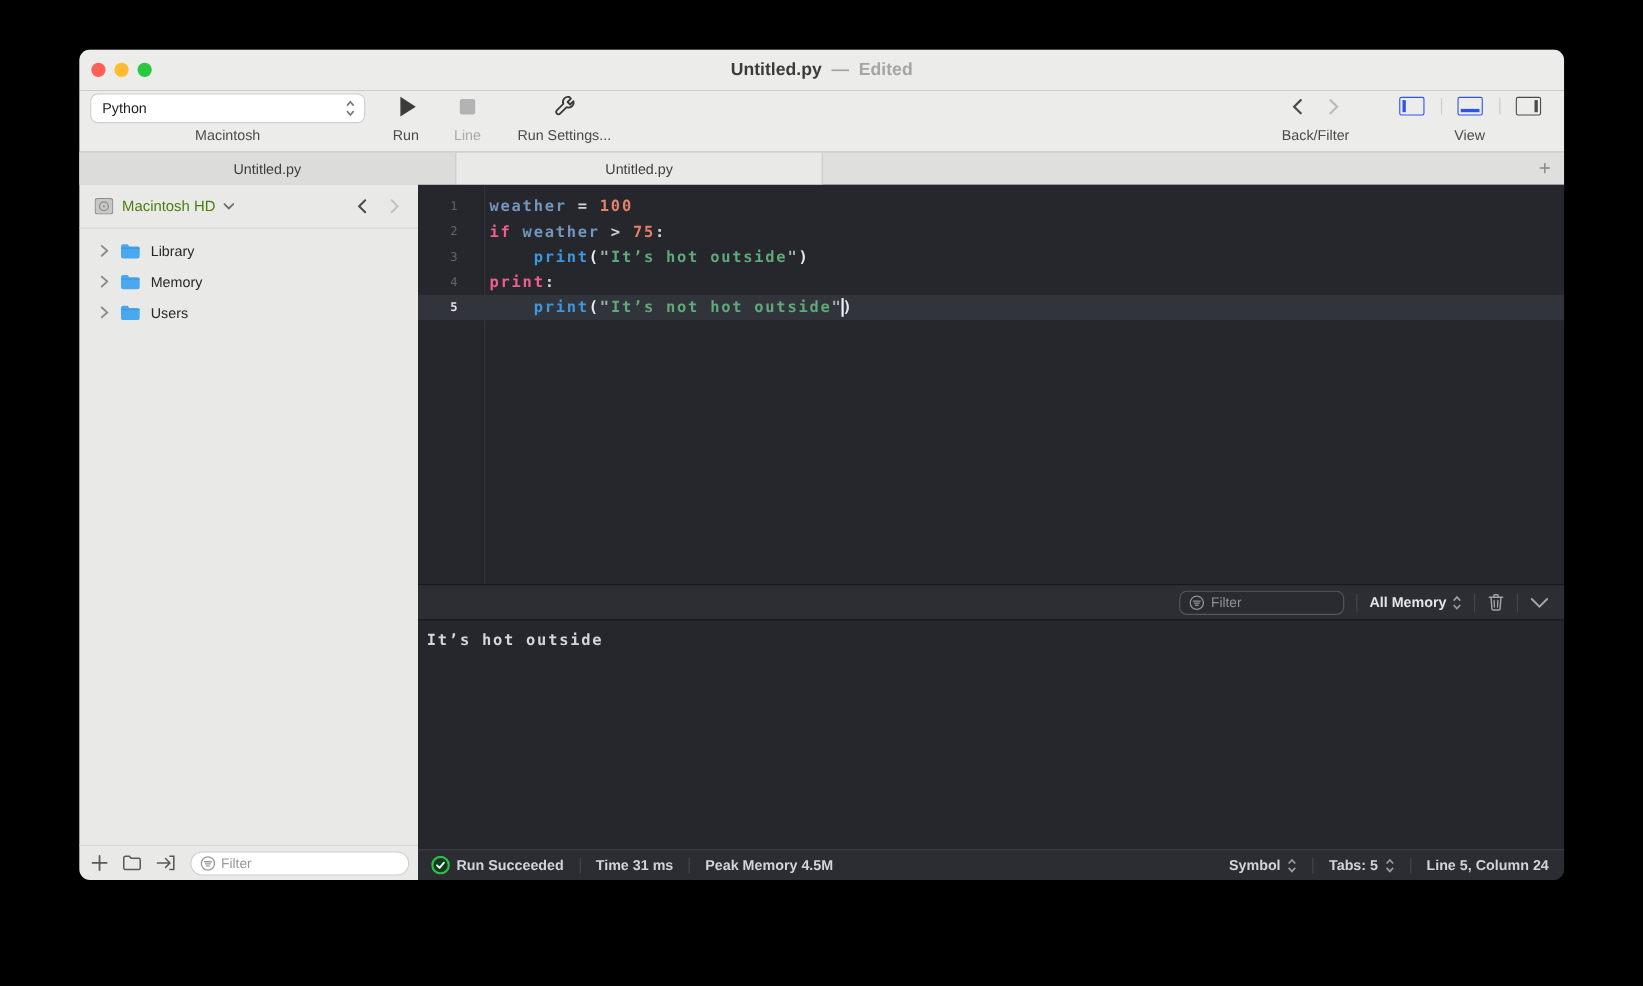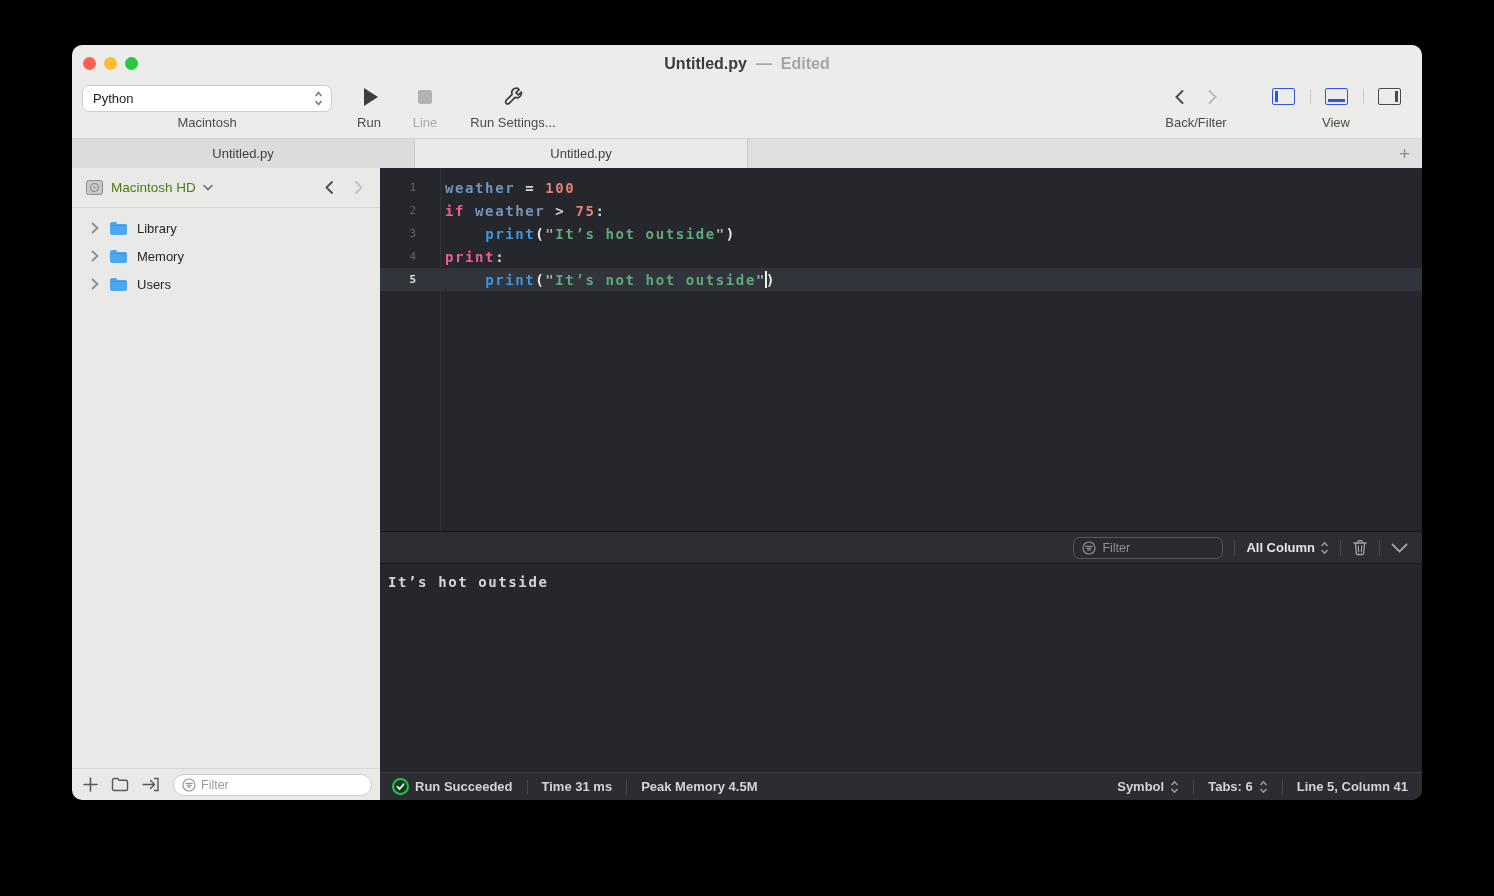--- a/index.html
+++ b/index.html
@@ -289,21 +289,21 @@
       <div class="consolebar">
         <div class="filterpill-dark">
           <svg width="14" height="14" viewBox="0 0 14 14">
             <circle cx="7" cy="7" r="6" fill="none" stroke="#8e9096" stroke-width="1.2"></circle>
             <path d="M3.8 5.4 h6.4 M4.8 7.3 h4.4 M5.8 9.2 h2.4" stroke="#8e9096" stroke-width="1.2" stroke-linecap="round"></path>
           </svg>
           <span class="ph">Filter</span>
         </div>
         <div class="csep"></div>
         <div class="alloutput">
-          <span>All Column</span>
+          <span>All Memory</span>
           <svg width="9" height="14" viewBox="0 0 9 14">
             <polyline points="1.5,5 4.5,1.8 7.5,5" fill="none" stroke="#9a9ca2" stroke-width="1.5"></polyline>
             <polyline points="1.5,9 4.5,12.2 7.5,9" fill="none" stroke="#9a9ca2" stroke-width="1.5"></polyline>
           </svg>
         </div>
         <div class="csep"></div>
         <svg width="16" height="17" viewBox="0 0 16 17">
           <path d="M2 4 h12 M6 4 V2.5 a0.8 0.8 0 0 1 0.8-0.8 h2.4 a0.8 0.8 0 0 1 0.8 0.8 V4 M3.5 4 l0.8 10.5 a1.2 1.2 0 0 0 1.2 1 h5 a1.2 1.2 0 0 0 1.2-1 L12.5 4" fill="none" stroke="#a2a4aa" stroke-width="1.3" stroke-linecap="round"></path>
           <path d="M6.3 6.8 l0.3 6 M9.7 6.8 l-0.3 6" stroke="#a2a4aa" stroke-width="1.2" stroke-linecap="round"></path>
         </svg>
@@ -332,24 +332,24 @@
         <div class="grow"></div>
         <div class="sgroup">
           <span>Symbol</span>
           <svg width="9" height="14" viewBox="0 0 9 14">
             <polyline points="1.5,5 4.5,1.8 7.5,5" fill="none" stroke="#9a9ca2" stroke-width="1.5"></polyline>
             <polyline points="1.5,9 4.5,12.2 7.5,9" fill="none" stroke="#9a9ca2" stroke-width="1.5"></polyline>
           </svg>
         </div>
         <div class="ssep"></div>
         <div class="sgroup">
-          <span>Tabs: 6</span>
+          <span>Tabs: 5</span>
           <svg width="9" height="14" viewBox="0 0 9 14">
             <polyline points="1.5,5 4.5,1.8 7.5,5" fill="none" stroke="#9a9ca2" stroke-width="1.5"></polyline>
             <polyline points="1.5,9 4.5,12.2 7.5,9" fill="none" stroke="#9a9ca2" stroke-width="1.5"></polyline>
           </svg>
         </div>
         <div class="ssep"></div>
-        <div class="sgroup">Line 5, Column 41</div>
+        <div class="sgroup">Line 5, Column 24</div>
       </div>
     </div>
   </div>
 </div>
 
 </body></html>

